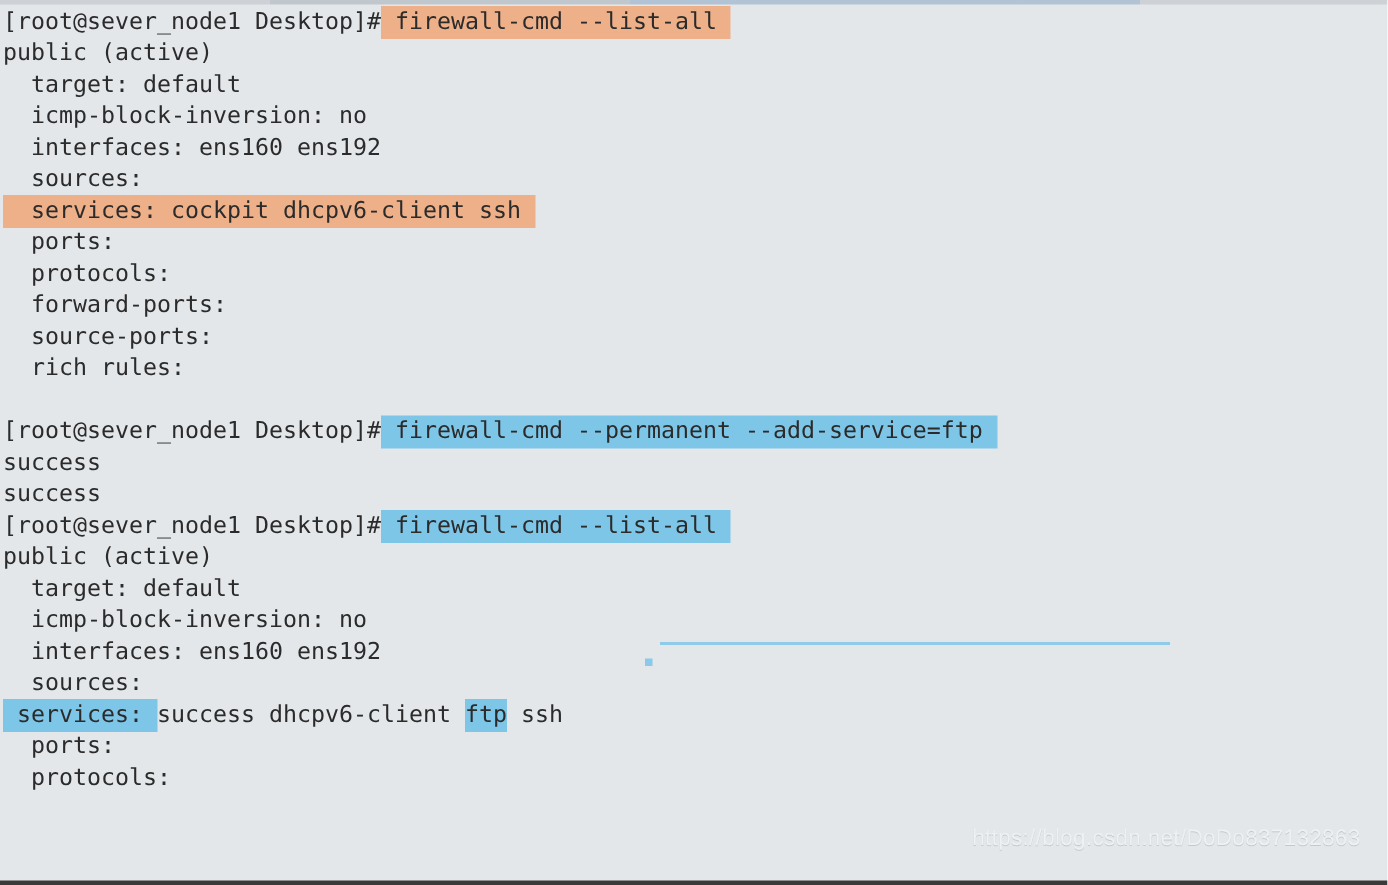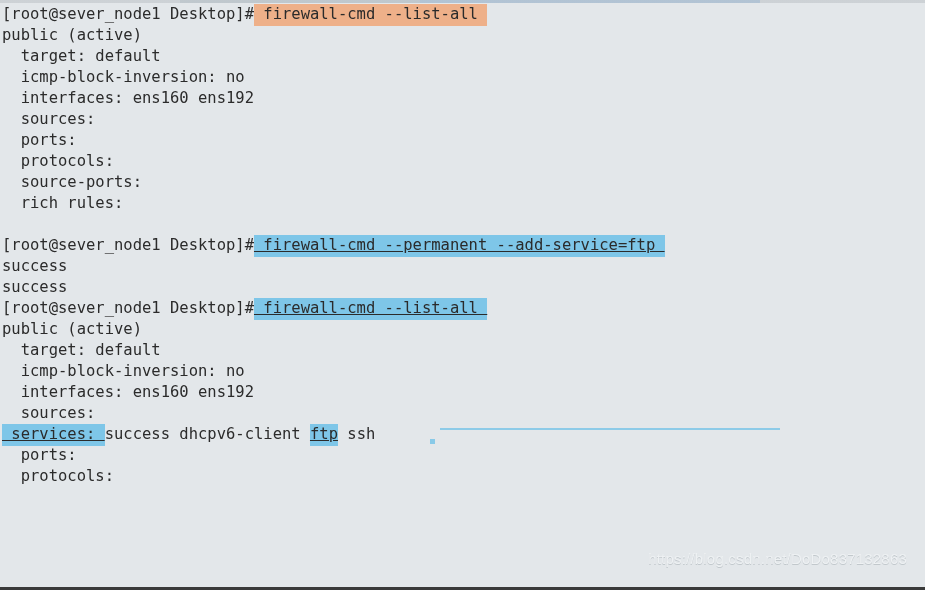--- a/index.html
+++ b/index.html
@@ -48,21 +48,20 @@
   .line.blank {
     height: 21px;
   }
   .hl-orange {
     background: #eeb089;
     padding: 1px 0 3px 0;
   }
   .hl-blue {
     background: #7ec6e8;
     padding: 1px 0 3px 0;
-    text-decoration: underline;
   }
   #artifact-rule {
     position: absolute;
     left: 440px;
     top: 428px;
     width: 340px;
     height: 2px;
     background: #7ec6e8;
     opacity: 0.85;
   }
@@ -95,22 +94,24 @@
 
   <div id="top-edge"></div>
 
   <div id="screen">
       <div class="line"><span>[root@sever_node1 Desktop]#</span><span class="hl-orange"> firewall-cmd --list-all </span></div>
       <div class="line"><span>public (active)</span></div>
       <div class="line"><span>  target: default</span></div>
       <div class="line"><span>  icmp-block-inversion: no</span></div>
       <div class="line"><span>  interfaces: ens160 ens192</span></div>
       <div class="line"><span>  sources:</span></div>
+      <div class="line"><span class="hl-orange">  services: cockpit dhcpv6-client ssh </span></div>
       <div class="line"><span>  ports:</span></div>
       <div class="line"><span>  protocols:</span></div>
+      <div class="line"><span>  forward-ports:</span></div>
       <div class="line"><span>  source-ports:</span></div>
       <div class="line"><span>  rich rules:</span></div>
       <div class="line blank">&nbsp;</div>
       <div class="line"><span>[root@sever_node1 Desktop]#</span><span class="hl-blue"> firewall-cmd --permanent --add-service=ftp </span></div>
       <div class="line"><span>success</span></div>
       <div class="line"><span>success</span></div>
       <div class="line"><span>[root@sever_node1 Desktop]#</span><span class="hl-blue"> firewall-cmd --list-all </span></div>
       <div class="line"><span>public (active)</span></div>
       <div class="line"><span>  target: default</span></div>
       <div class="line"><span>  icmp-block-inversion: no</span></div>

